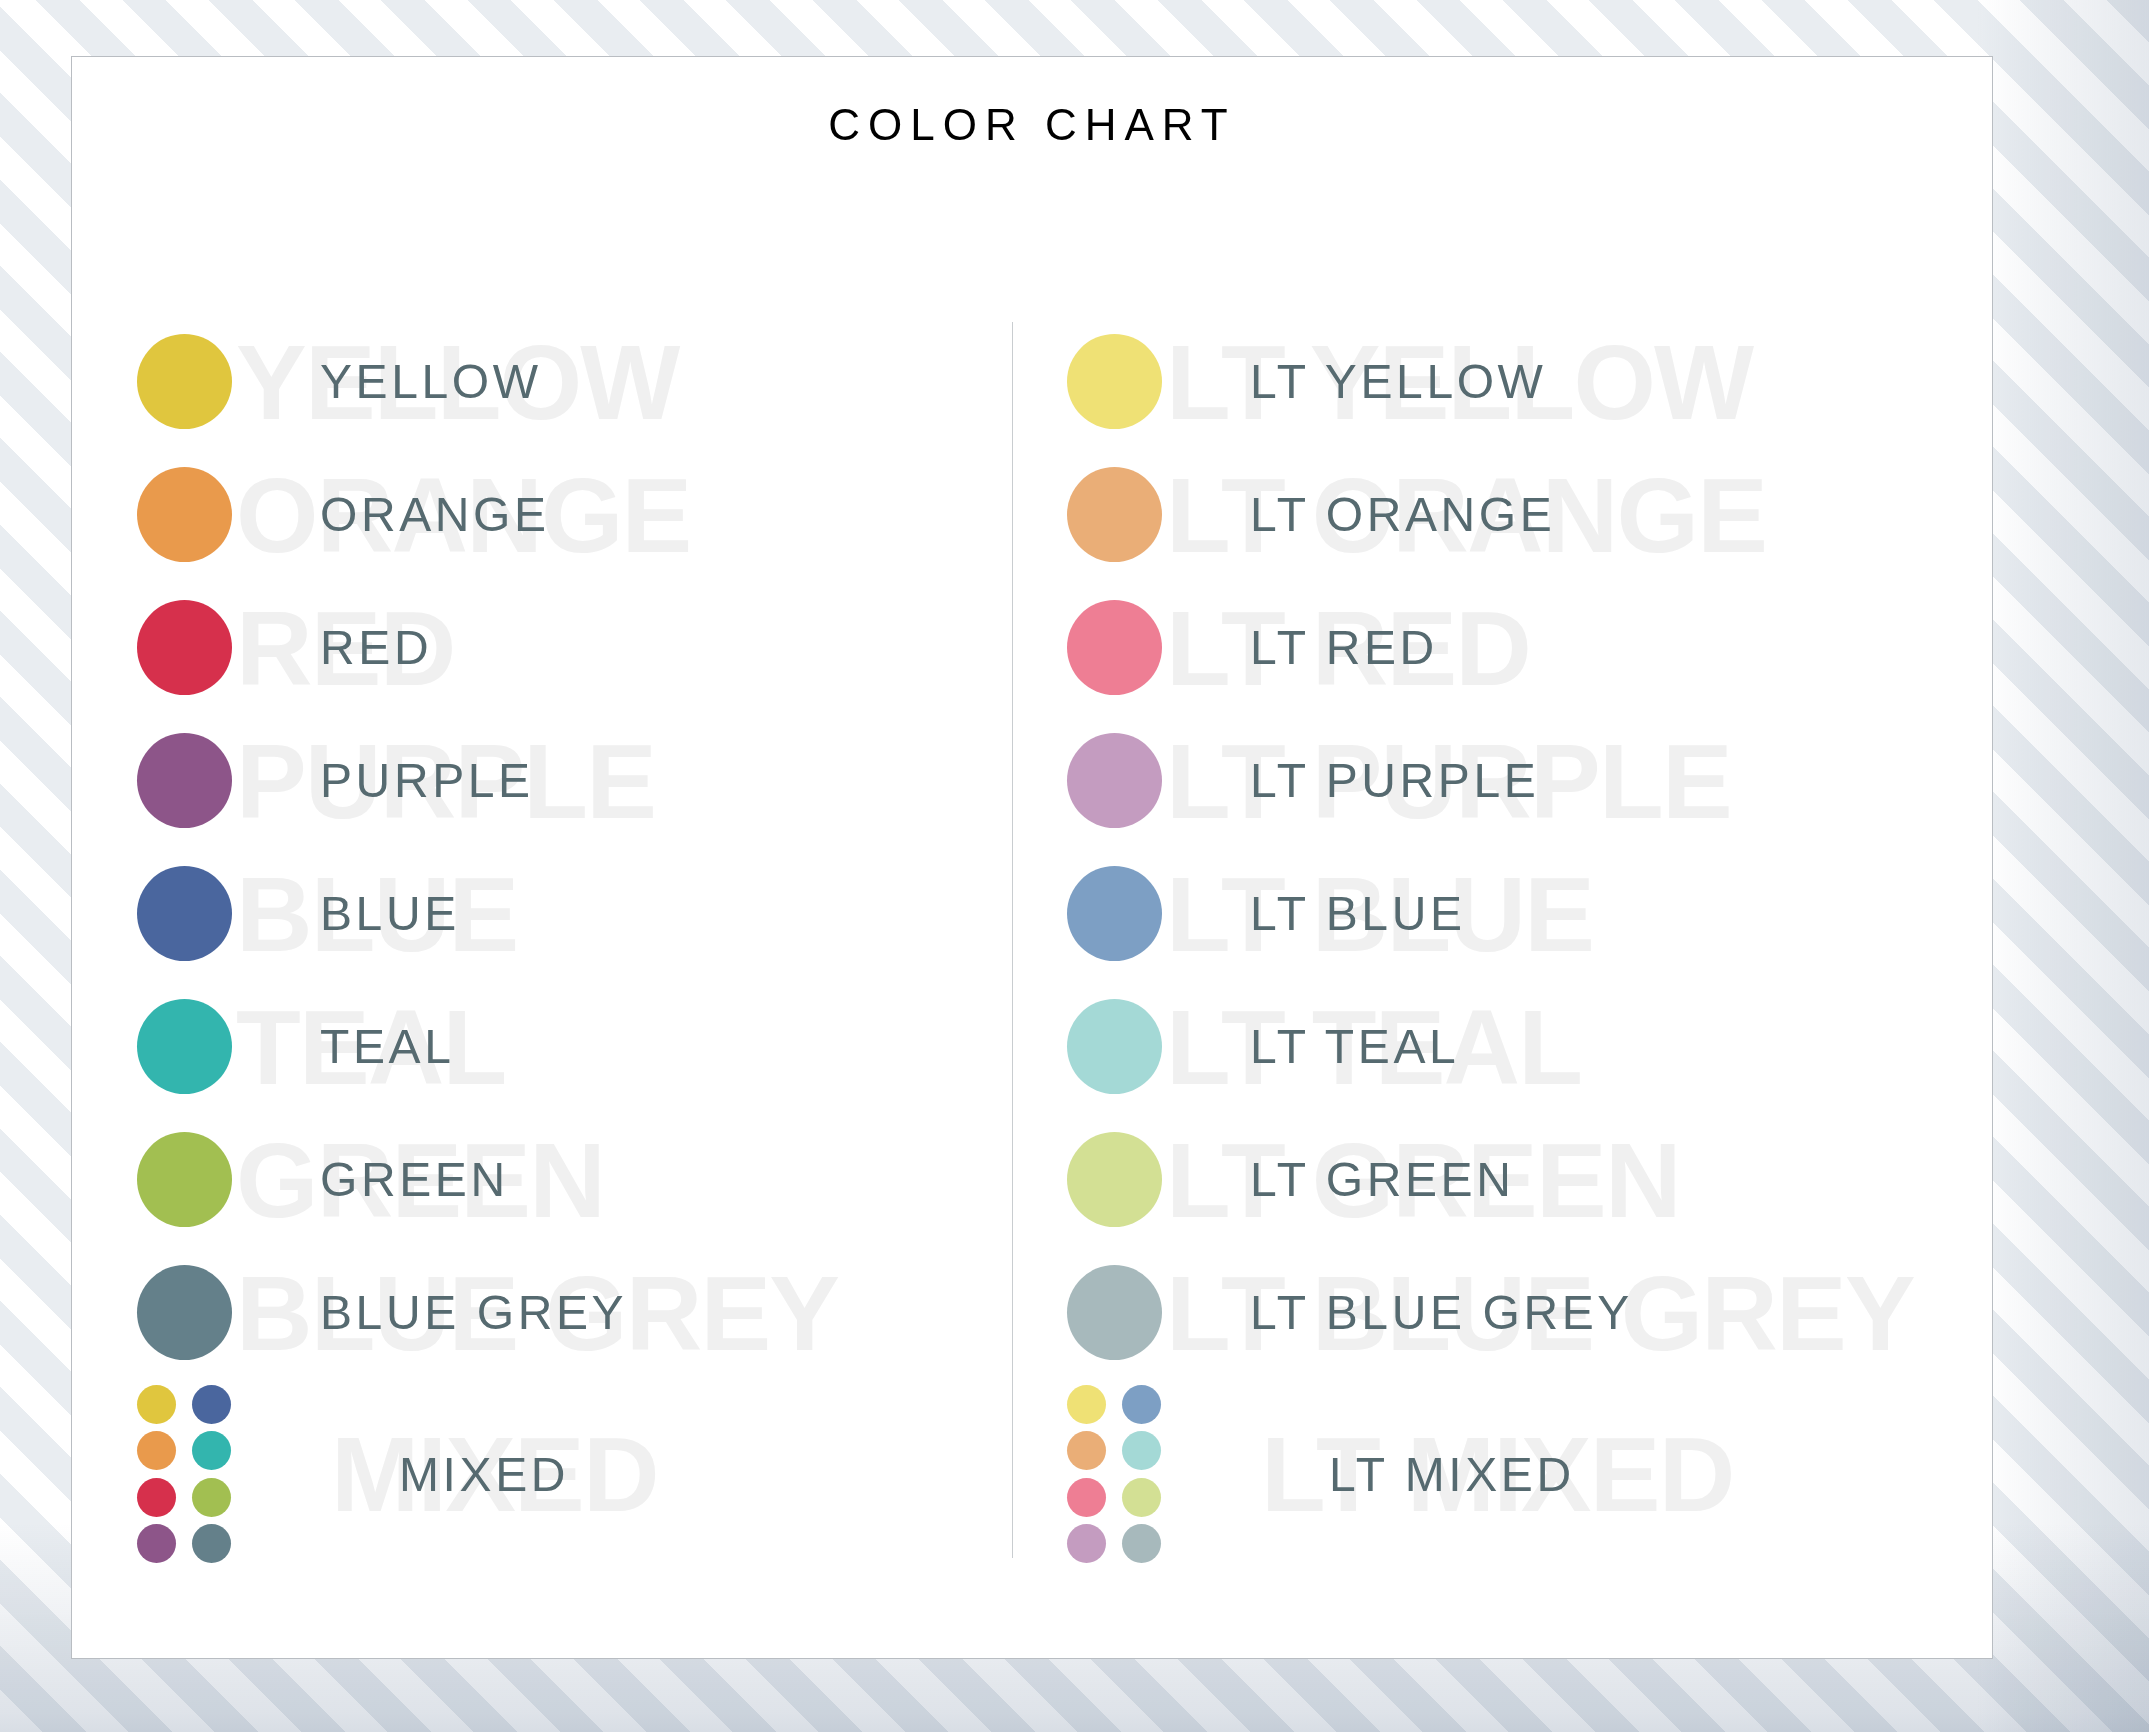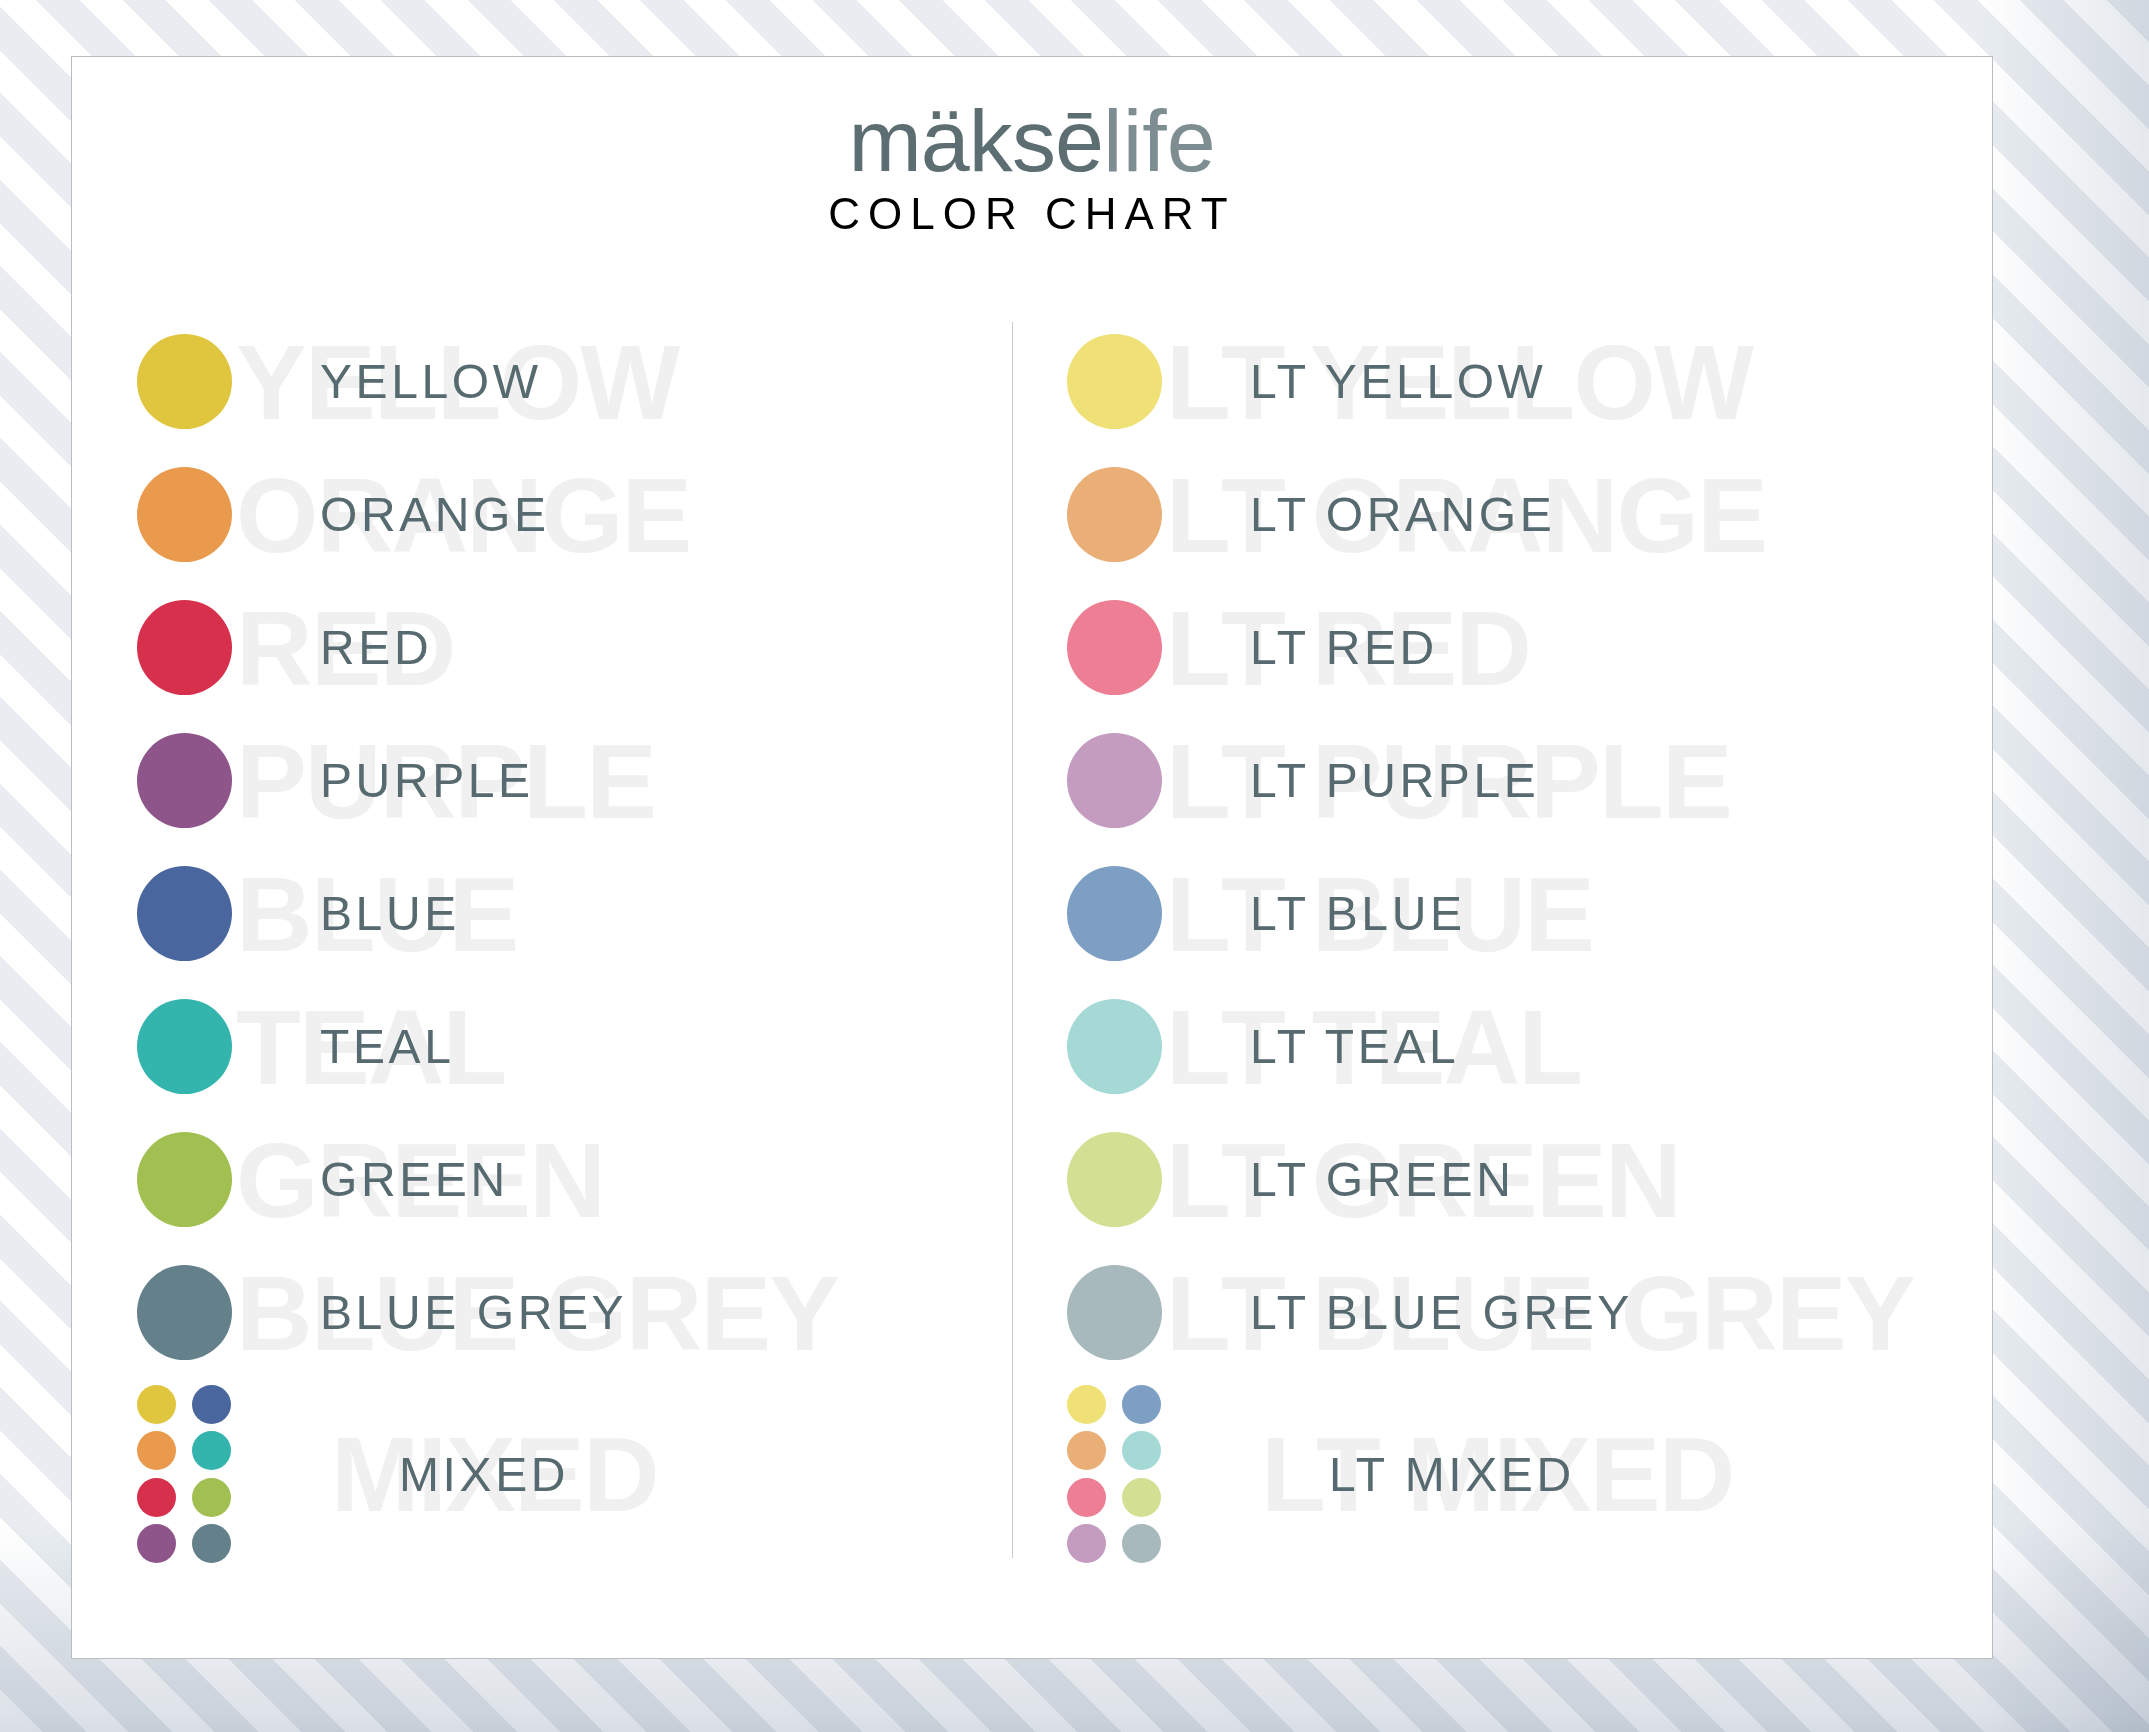--- a/index.html
+++ b/index.html
@@ -200,23 +200,20 @@
 <body>
 
 <div id="page">
 
   <div class="stripe-darken"></div>
   <div class="stripe-darken-r"></div>
 
   <div id="card">
 
     <div id="header">
-      <div class="logo-line">
-        <span class="logo-maks">mäksē</span><span class="logo-life">life</span>
-      </div>
       <div class="logo-sub">COLOR CHART</div>
     </div>
 
     <div id="columns">
       <div id="divider"></div>
       <div class="col col-left" id="col-0">
           <div class="row">
             <div class="swatch-cell">
               <div class="dot" style="background: rgb(224, 198, 62);"></div>
             </div>

